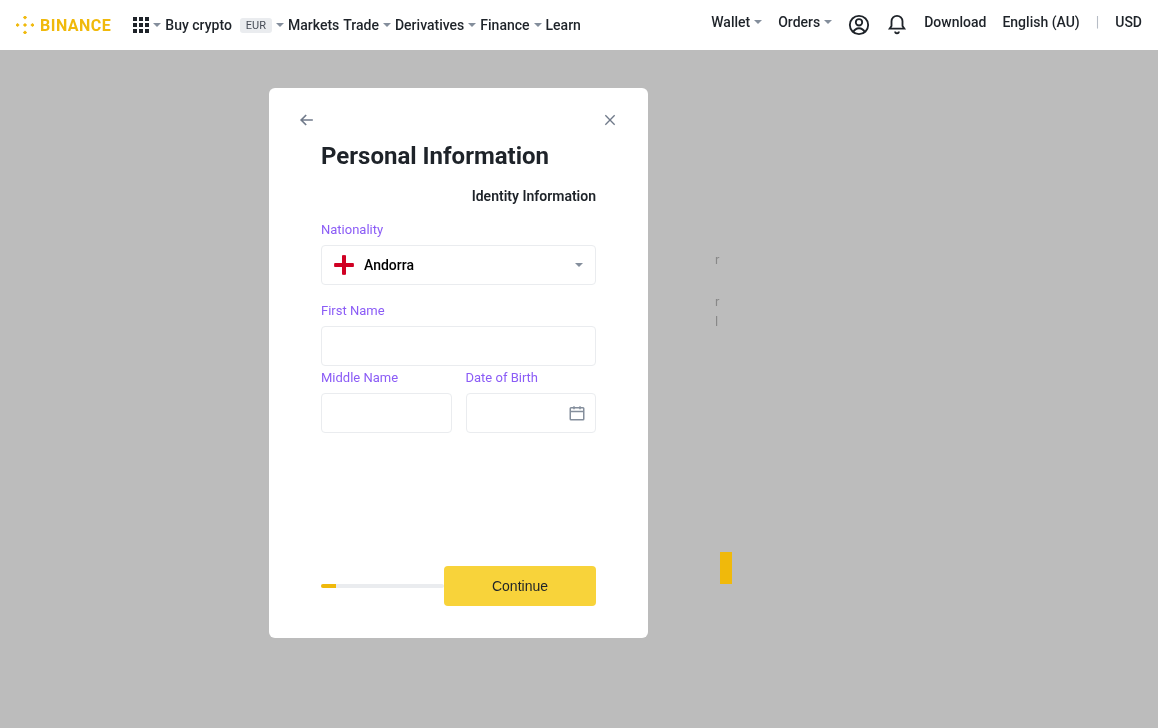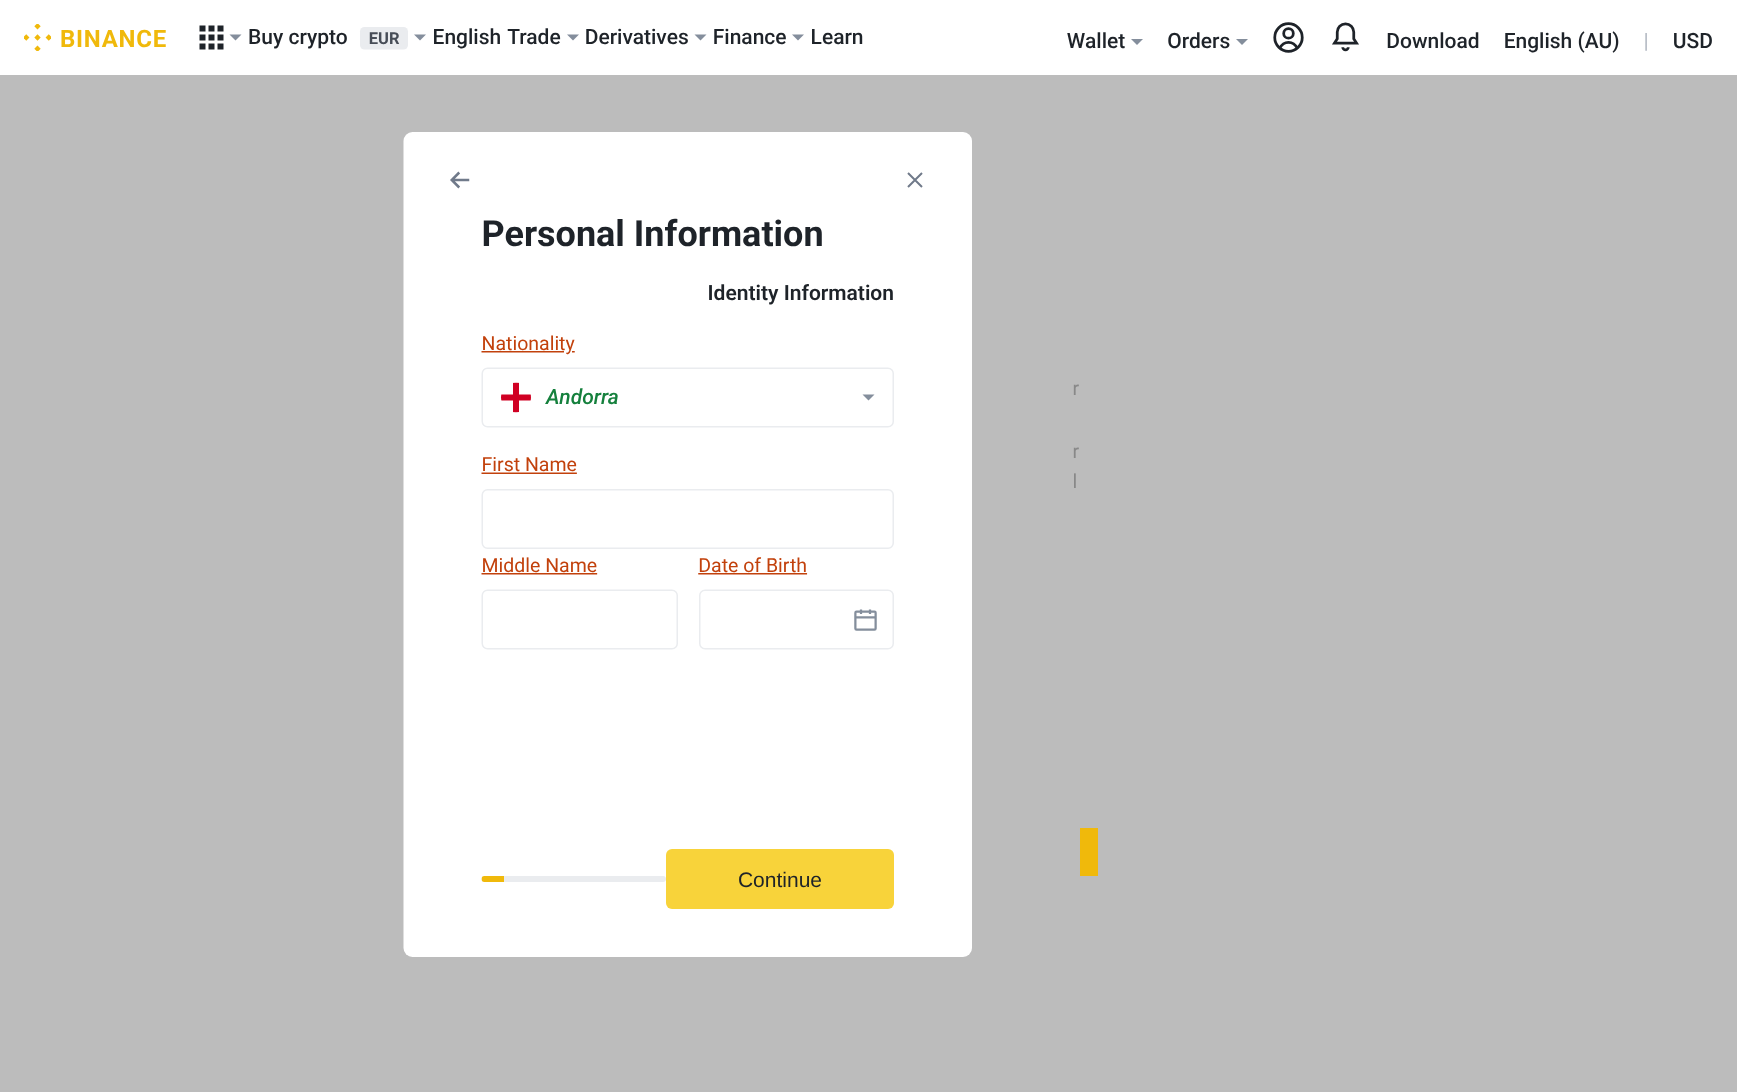--- a/index.html
+++ b/index.html
@@ -33,39 +33,39 @@
       margin-right: 14px;
     }
     .logo-icon { width: 18px; height: 18px; }
     .nav-left { display: flex; align-items: center; gap: 4px; }
     .nav-item { display: flex; align-items: center; gap: 4px; cursor: pointer; }
     .eur-chip {
       background: #eaecef;
       border-radius: 3px;
       padding: 1px 6px;
       font-size: 11px;
-      font-weight: 700;
+      font-weight: 400;
       color: #474d57;
       margin-left: 4px;
     }
     .caret {
       width: 0; height: 0;
       border-left: 4px solid transparent;
       border-right: 4px solid transparent;
       border-top: 4px solid #848e9c;
     }
     .grid-icon {
       display: grid;
       grid-template-columns: repeat(3, 4px);
       grid-template-rows: repeat(3, 4px);
       gap: 2px;
     }
     .grid-icon span { background: #1e2329; width: 4px; height: 4px; }
     .spacer { flex: 1; }
-    .nav-right { display: flex; align-items: flex-end; gap: 16px; }
+    .nav-right { display: flex; align-items: flex-start; gap: 16px; }
     .icon-svg { width: 22px; height: 22px; stroke: #1e2329; fill: none; }
     .sep { color: #b7bdc6; }
 
     
     .bg-panel {
       position: absolute;
       top: 250px;
       left: 715px;
       width: 40px;
       height: 120px;
@@ -121,24 +121,23 @@
     }
     .section-title {
       font-size: 14px;
       font-weight: 600;
       color: #1e2329;
       margin-bottom: 18px;
       text-align: right;
     }
     .field-label {
       font-size: 13px;
-      color: #c2410c;
+      color: #8b5cf6;
       margin-bottom: 8px;
       display: block;
-      text-decoration: underline;
     }
     .select-box {
       border: 1px solid #eaecef;
       border-radius: 4px;
       height: 40px;
       display: flex;
       align-items: center;
       padding: 0 12px;
       gap: 10px;
       cursor: pointer;
@@ -154,21 +153,21 @@
     .flag-england {
       background: #fff;
     }
     .flag-england::before, .flag-england::after {
       content: '';
       position: absolute;
       background: #d00023;
     }
     .flag-england::before { left: 0; right: 0; top: 8px; height: 4px; }
     .flag-england::after { top: 0; bottom: 0; left: 8px; width: 4px; }
-    .select-text { font-size: 14px; font-weight: 500; color: #15803d; flex: 1; font-style: italic; }
+    .select-text { font-size: 14px; font-weight: 500; color: #000000; flex: 1; }
     .row2 { display: flex; gap: 14px; margin-bottom: 4px; }
     .col { flex: 1; }
     .text-input {
       width: 100%;
       height: 40px;
       border: 1px solid #eaecef;
       border-radius: 4px;
       padding: 0 12px;
       font-size: 14px;
       outline: none;
@@ -246,21 +245,21 @@
           <span></span>
       </div>
       <span class="caret"></span>
     </div>
     <div class="nav-item">
       <span>Buy crypto</span>
       <span class="eur-chip">EUR</span>
       <span class="caret"></span>
     </div>
     <div class="nav-item">
-      <span>English</span>
+      <span>Markets</span>
     </div>
     <div class="nav-item">
       <span>Trade</span>
       <span class="caret"></span>
     </div>
     <div class="nav-item">
       <span>Derivatives</span>
       <span class="caret"></span>
     </div>
     <div class="nav-item">

